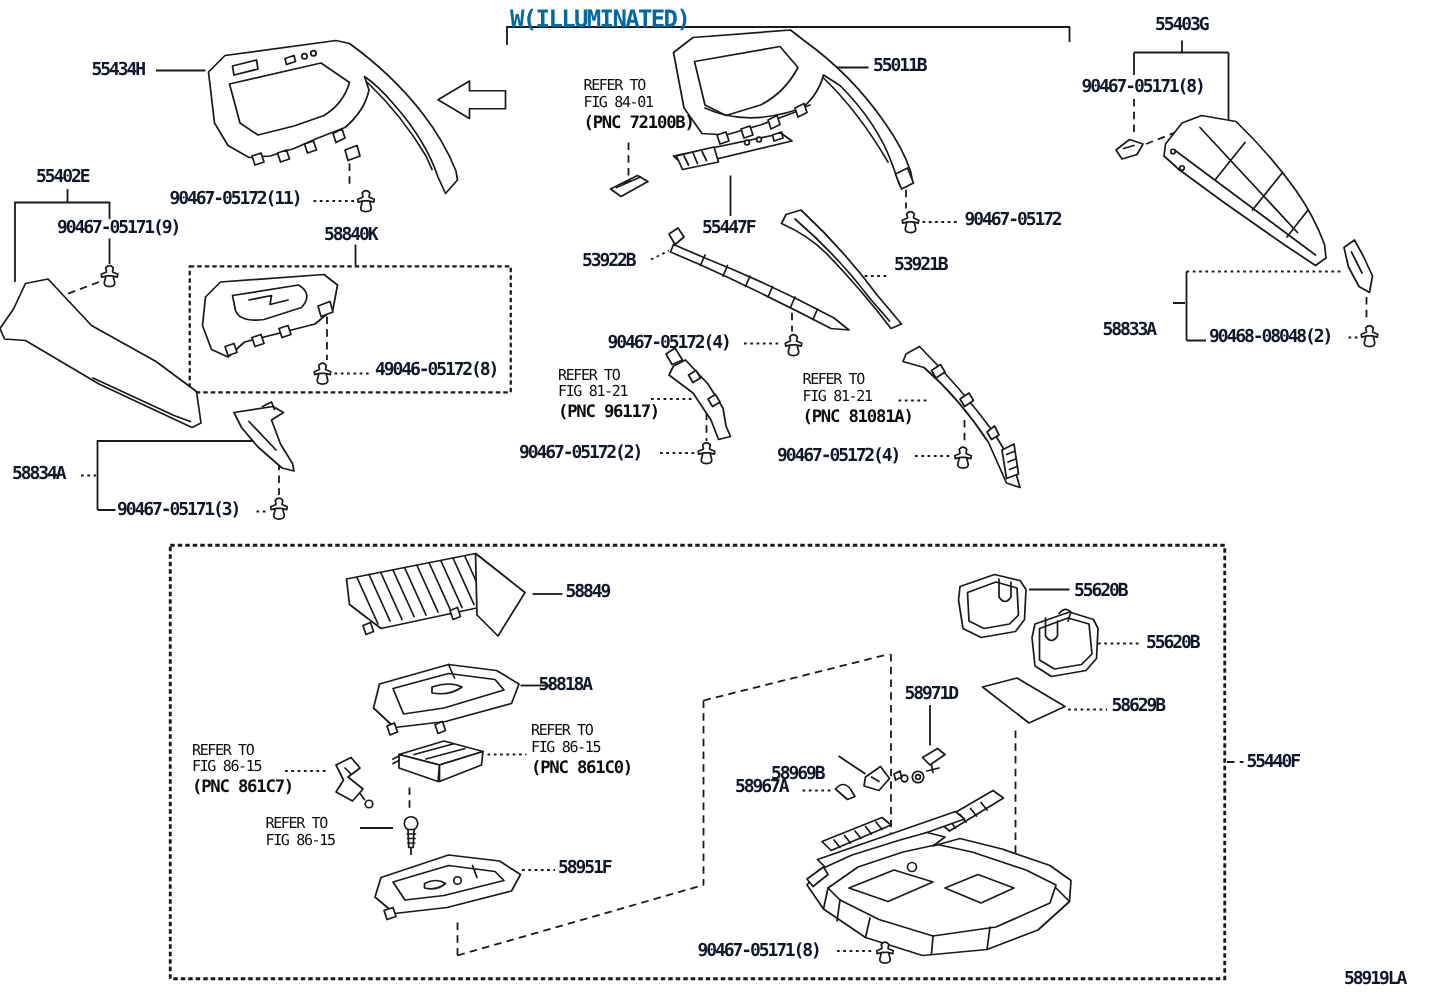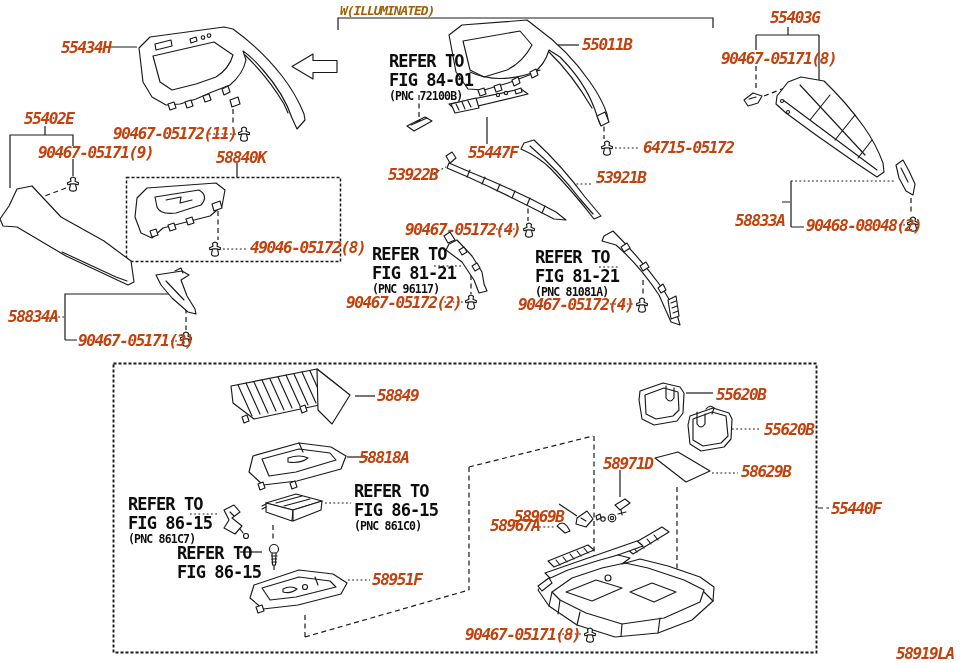--- a/index.html
+++ b/index.html
@@ -1,24 +1,24 @@
 <!DOCTYPE html>
 <html><head>
 <meta charset="utf-8">
 <style>
   html,body{margin:0;padding:0;background:#fff;}
   #stage{position:relative;width:960px;height:663px;background:#ffffff;overflow:hidden;
          font-family:"DejaVu Sans Mono","Liberation Mono",monospace;}
   #art{position:absolute;left:0;top:0;}
-  .lbl{position:absolute;font-weight:700;font-size:16px;letter-spacing:-1.4px;
-       color:#c2410c;white-space:nowrap;line-height:1.05;font-style:italic;}
+  .lbl{position:absolute;font-weight:700;font-size:12px;letter-spacing:-1.4px;
+       color:#0f172a;white-space:nowrap;line-height:1.05;}
   .ref{position:absolute;color:#0d0d0d;white-space:nowrap;}
-  .ref .rl{display:block;font-weight:700;font-size:17px;letter-spacing:-0.9px;line-height:1.13;}
+  .ref .rl{display:block;font-weight:400;font-size:10px;letter-spacing:-0.9px;line-height:1.13;}
   .ref .pnc{display:block;font-weight:700;font-size:11.5px;letter-spacing:-0.8px;line-height:1.2;}
-  .note{position:absolute;font-weight:700;font-size:13px;letter-spacing:-1.1px;color:#a16207;white-space:nowrap;font-style:italic;}
+  .note{position:absolute;font-weight:700;font-size:16px;letter-spacing:-1.1px;color:#0369a1;white-space:nowrap;}
   svg *{vector-effect:non-scaling-stroke;}
   .p{fill:#fff;stroke:#1a1a1a;stroke-width:1.15;stroke-linejoin:round;stroke-linecap:round;}
   .l{fill:none;stroke:#1a1a1a;stroke-width:1.15;stroke-linejoin:round;stroke-linecap:round;}
   .ld{fill:none;stroke:#1a1a1a;stroke-width:1.2;}
   .dot{fill:none;stroke:#1a1a1a;stroke-width:1.2;stroke-dasharray:1.8 2.4;}
   .dash{fill:none;stroke:#1a1a1a;stroke-width:1.2;stroke-dasharray:5 3.5;}
   .boxd{fill:none;stroke:#1a1a1a;stroke-dasharray:3 2;}
 </style>
 </head>
 <body>
@@ -301,21 +301,21 @@
   <div class="lbl" style="left:8px;top:309px">58834A</div>
   <div class="lbl" style="left:78px;top:333px">90467-05171(3)</div>
 
   <div class="ref" style="left:389px;top:52px">
     <span class="rl">REFER TO</span>
     <span class="rl">FIG 84-01</span>
     <span class="pnc">(PNC 72100B)</span>
   </div>
 
   <div class="lbl" style="left:582px;top:37px">55011B</div>
-  <div class="lbl" style="left:643px;top:140px">64715-05172</div>
+  <div class="lbl" style="left:643px;top:140px">90467-05172</div>
   <div class="lbl" style="left:468px;top:145px">55447F</div>
   <div class="lbl" style="left:388px;top:167px">53922B</div>
   <div class="lbl" style="left:596px;top:170px">53921B</div>
   <div class="lbl" style="left:405px;top:222px">90467-05172(4)</div>
 
   <div class="ref" style="left:372px;top:245px">
     <span class="rl">REFER TO</span>
     <span class="rl">FIG 81-21</span>
     <span class="pnc">(PNC 96117)</span>
   </div>

